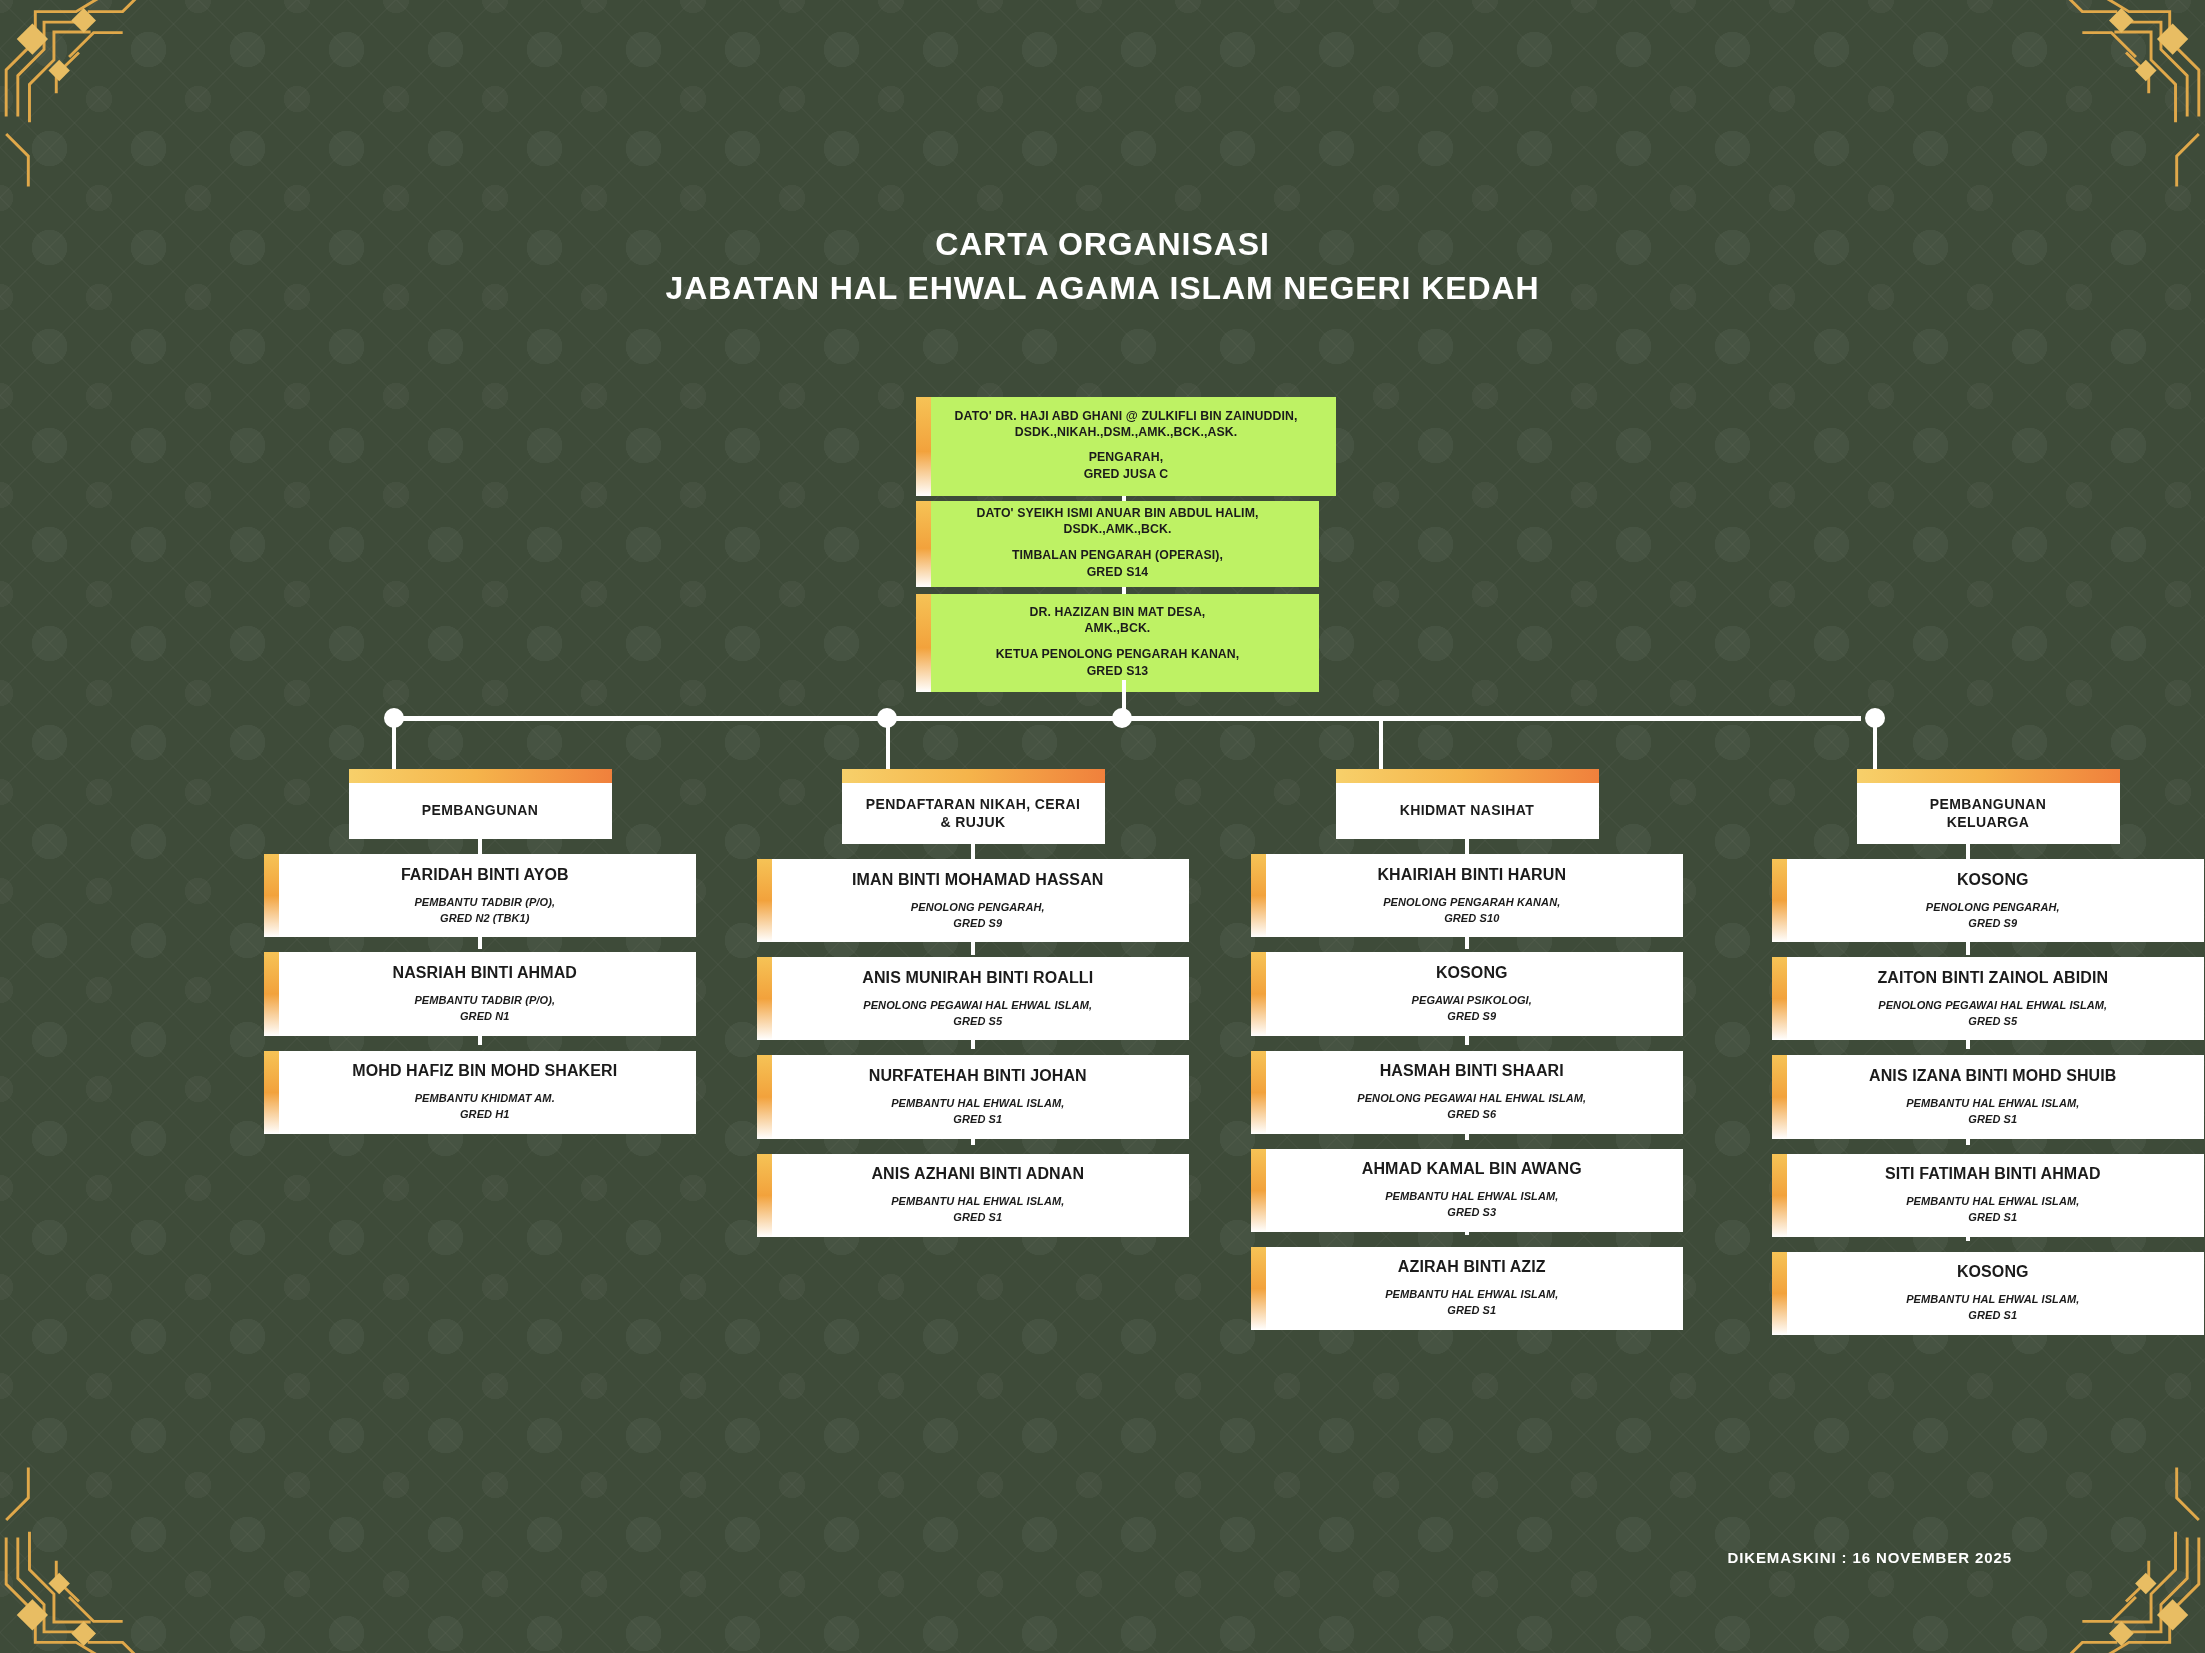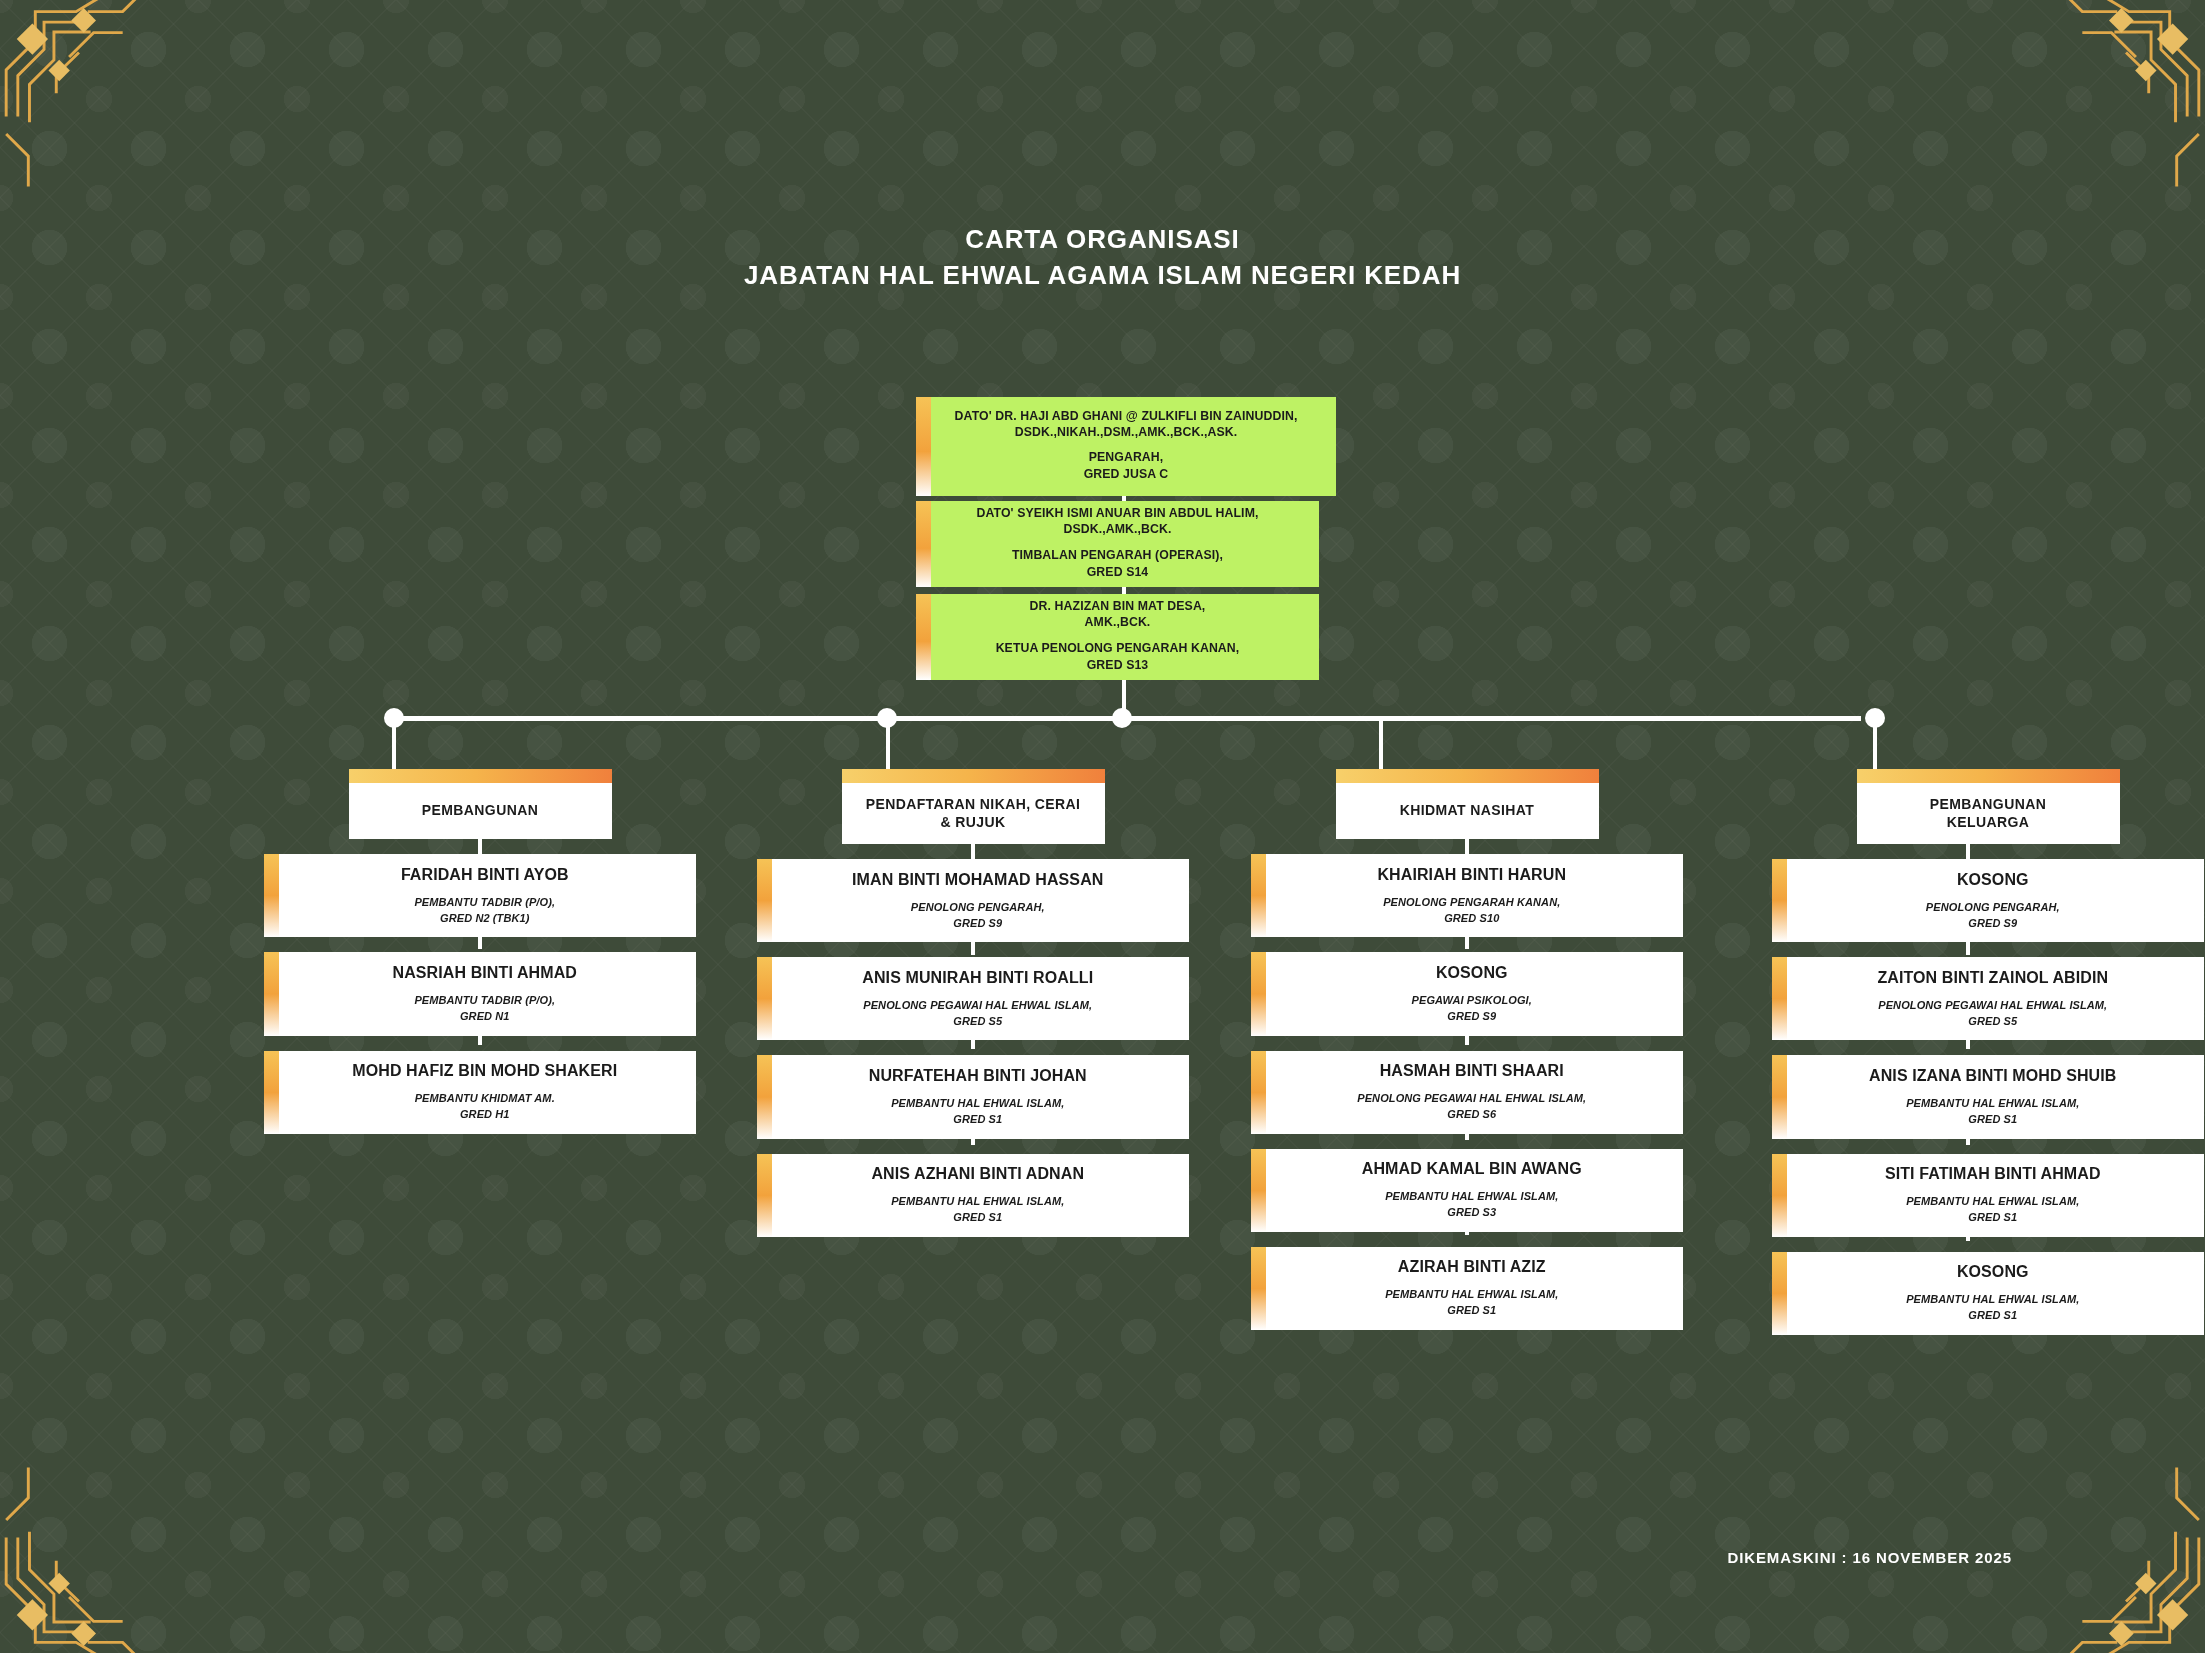--- a/index.html
+++ b/index.html
@@ -46,21 +46,21 @@
   
   #header {
     position: absolute;
     top: 222px;
     left: 0;
     width: 100%;
     text-align: center;
     letter-spacing: 0.9px;
   }
   #header div {
-    font-size: 26px;
+    font-size: 32px;
     font-weight: bold;
     line-height: 1.38;
     color: #ffffff;
   }
 
   
   .topbox {
     position: absolute;
     background: #bef264;
     color: #1b1b1b;
@@ -88,21 +88,21 @@
   .topbox .ttl {
     font-size: 12.3px;
     font-weight: bold;
     line-height: 1.3;
     margin-top: 9.3px;
     letter-spacing: 0.1px;
   }
 
   #box-pengarah { left: 916px; top: 397px; width: 420px; height: 99px; }
   #box-timbalan { left: 916px; top: 501px; width: 403px; height: 86px; }
-  #box-ketua    { left: 916px; top: 594px; width: 403px; height: 86px; }
+  #box-ketua    { left: 916px; top: 594px; width: 403px; height: 98px; }
 
   .vconn {
     position: absolute;
     width: 3.5px;
     background: #ffffff;
     left: 1122px;
   }
   #vconn-1 { top: 496px; height: 5.8px; }
   #vconn-2 { top: 587px; height: 8.2px; }
   #vconn-3 { top: 680px; height: 37px; }

